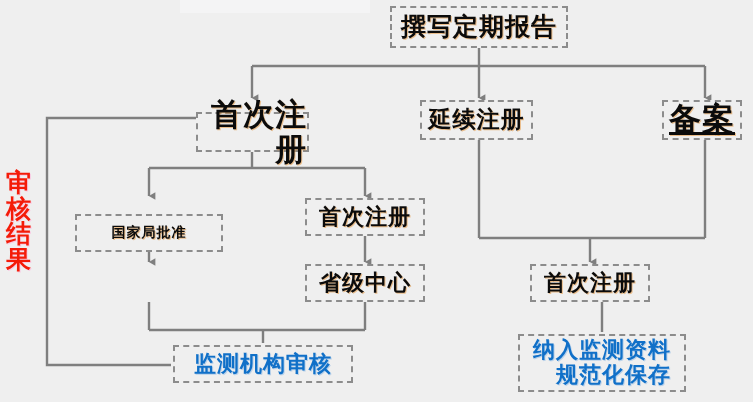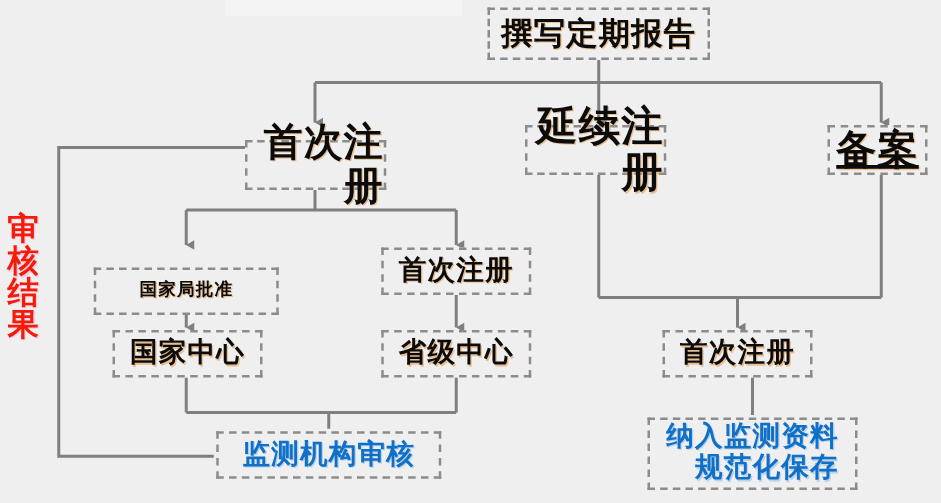--- a/index.html
+++ b/index.html
@@ -83,24 +83,23 @@
       <path d="M590,238 L590,262" marker-end="url(#arw)"></path>
 
       <path d="M602,302 L602,332"></path>
     </g>
   </svg>
 
   <div class="vlabel">审核结果</div>
 
   <div class="node dark" style="left: 390px; top: 6px; width: 178px; height: 42px; font-size: 25px;">撰写定期报告</div>
   <div class="node dark" style="left: 196px; top: 100px; width: 113px; height: 40px; font-size: 31px; margin-top: 12px;">首次注册</div>
-  <div class="node dark" style="left: 420px; top: 100px; width: 113px; height: 40px; font-size: 33px;">延续注册</div>
+  <div class="node dark" style="left: 420px; top: 100px; width: 113px; height: 40px; font-size: 23px;">延续注册</div>
   <div class="node dark" style="left: 662px; top: 100px; width: 80px; height: 40px; font-size: 32px; text-decoration: underline;">备案</div>
   <div class="node dark" style="left: 75px; top: 214px; width: 148px; height: 38px; font-size: 14px;">国家局批准</div>
   <div class="node dark" style="left: 305px; top: 198px; width: 120px; height: 38px; font-size: 22px;">首次注册</div>
-  <div class="node dark" style="left: 90px; top: 264px; width: 120px; height: 38px; font-size: 22px;">国家中心</div>
   <div class="node dark" style="left: 305px; top: 264px; width: 120px; height: 38px; font-size: 22px;">省级中心</div>
   <div class="node dark" style="left: 530px; top: 264px; width: 120px; height: 38px; font-size: 22px;">首次注册</div>
   <div class="node blue" style="left: 518px; top: 334px; width: 168px; height: 58px; font-size: 22px;">纳入监测资料
 规范化保存</div>
   <div class="node blue" style="left: 173px; top: 345px; width: 180px; height: 38px; font-size: 22px;">监测机构审核</div>
 
 </div>
 
 </body></html>

